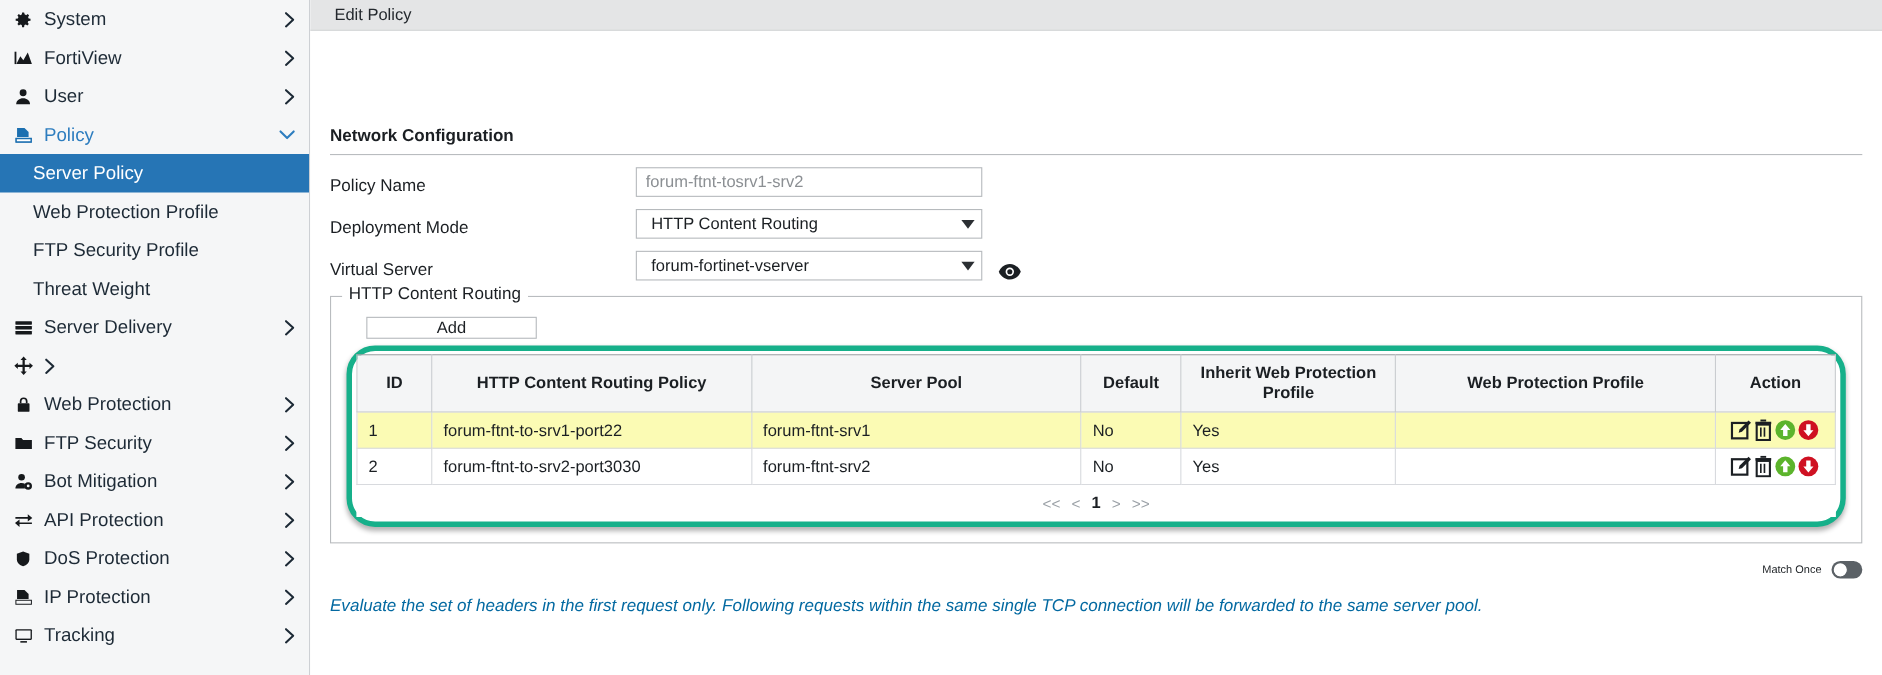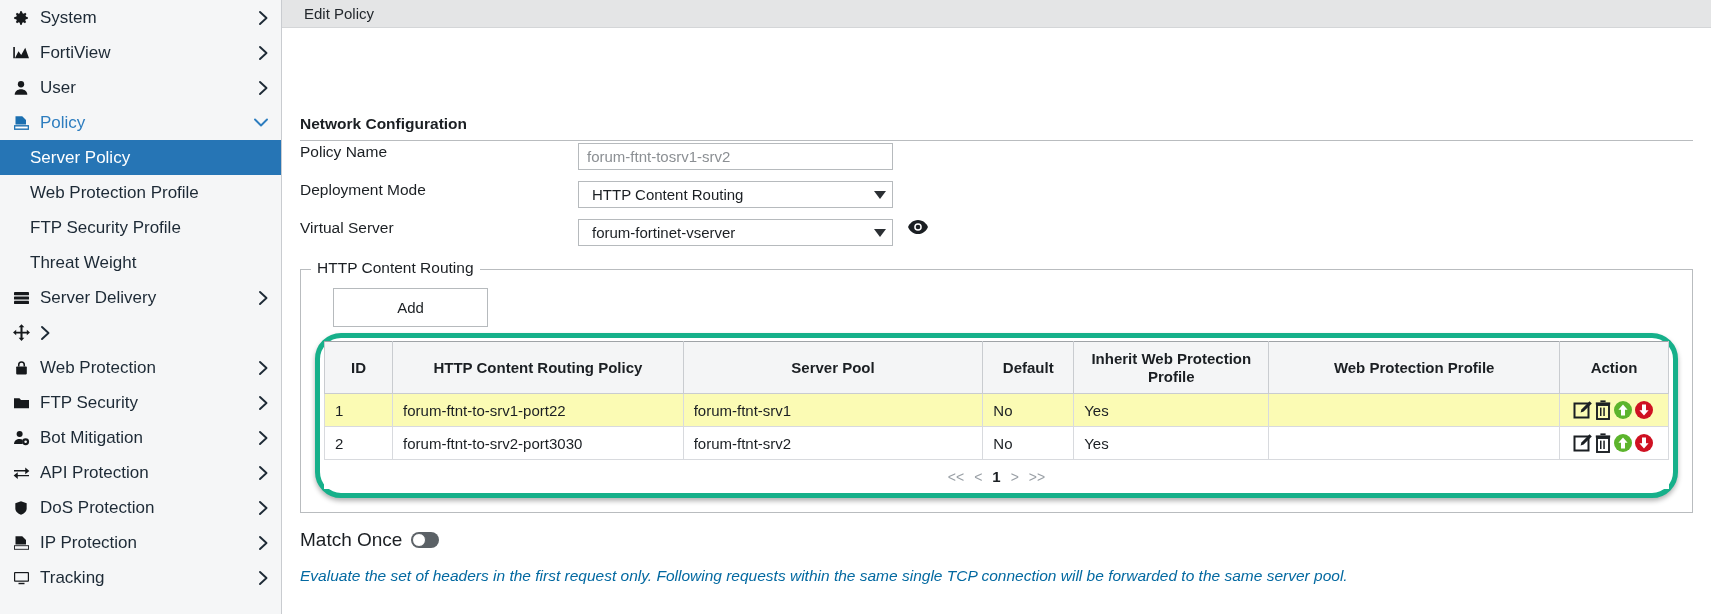--- a/index.html
+++ b/index.html
@@ -95,21 +95,21 @@
     font-weight: bold;
     color: #1b1f23;
     padding-top: 87px;
     padding-bottom: 7px;
     border-bottom: 1px solid #b9bcbf;
     margin-right: 0px;
   }
 
   .form-row {
     display: flex;
-    align-items: flex-start;
+    align-items: flex-end;
     height: 36px;
     margin-top: 2px;
   }
   .form-label {
     width: 278px;
     flex: 0 0 278px;
     font-size: 15.5px;
     color: #1b1f23;
   }
   .text-input {
@@ -164,21 +164,21 @@
     left: 10px;
     background: #ffffff;
     padding: 0 6px;
     font-size: 15.5px;
     color: #1b1f23;
   }
   .add-btn {
     margin-top: 18px;
     margin-left: 18px;
     width: 155px;
-    height: 39px;
+    height: 20px;
     border: 1px solid #b6babd;
     background: #ffffff;
     font-size: 15px;
     color: #1b1f23;
     display: flex;
     align-items: center;
     justify-content: center;
     cursor: pointer;
     font-family: "Liberation Sans", sans-serif;
   }
@@ -238,22 +238,23 @@
     color: #9aa0a6;
     background: #ffffff;
   }
   .pager .pg { cursor: pointer; }
   .pager .pg.cur { color: #1b1f23; font-weight: bold; font-size: 15px; }
 
   .toggle-row {
     display: flex;
     align-items: center;
     margin-top: 16px;
-    font-size: 19px;
+    font-size: 10px;
     color: #1b1f23;
+    justify-content: flex-end;
   }
   .toggle {
     width: 28px; height: 16px;
     border-radius: 9px;
     background: #5b6166;
     margin-left: 9px;
     position: relative;
     cursor: pointer;
   }
   .toggle .knob {

